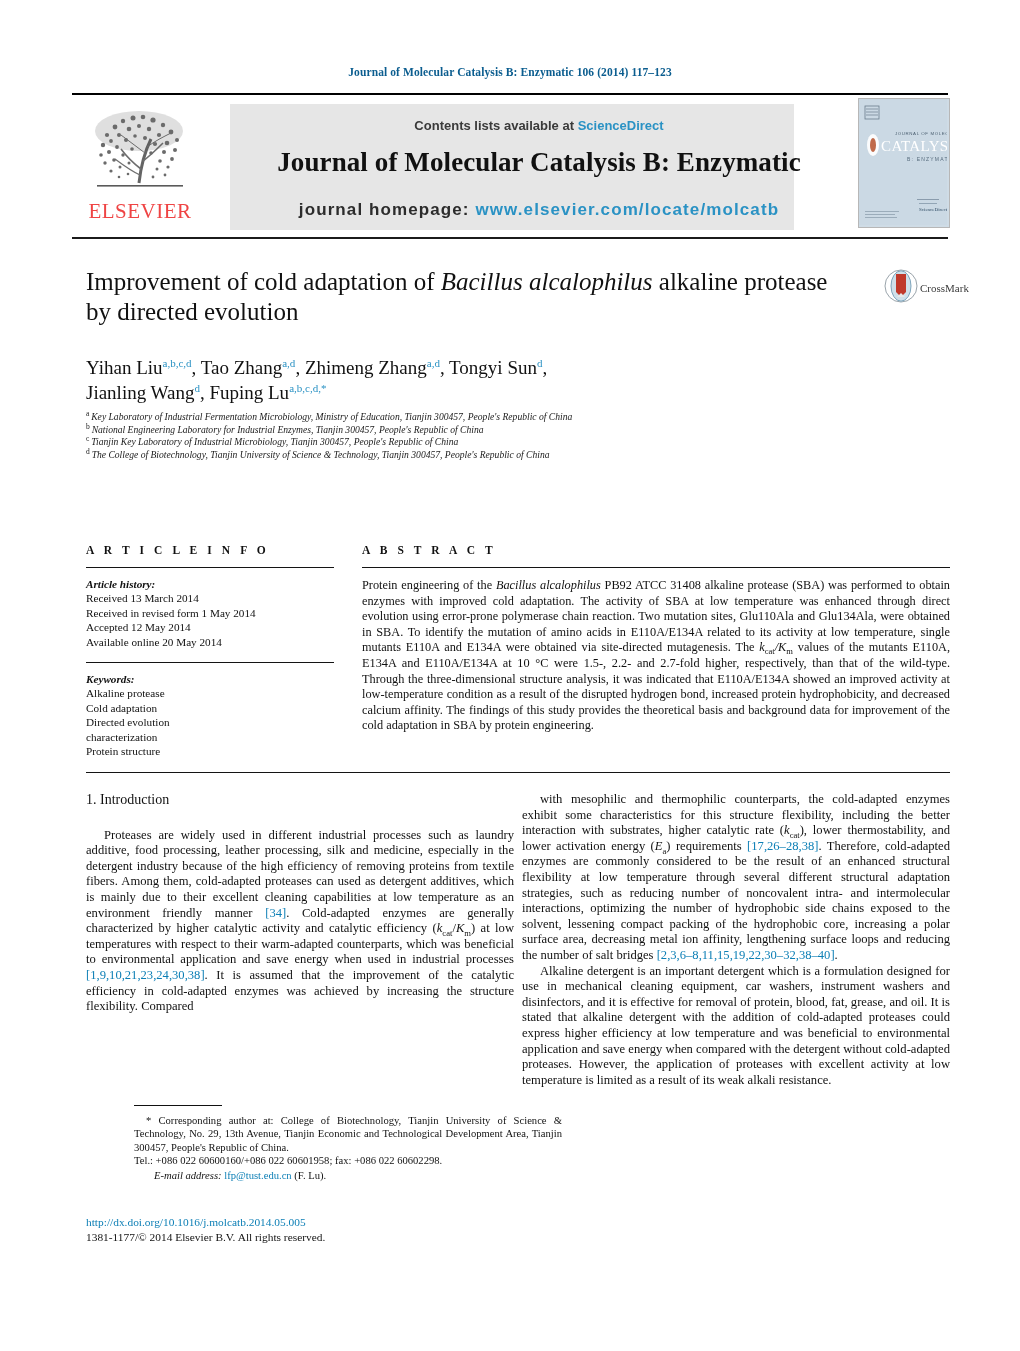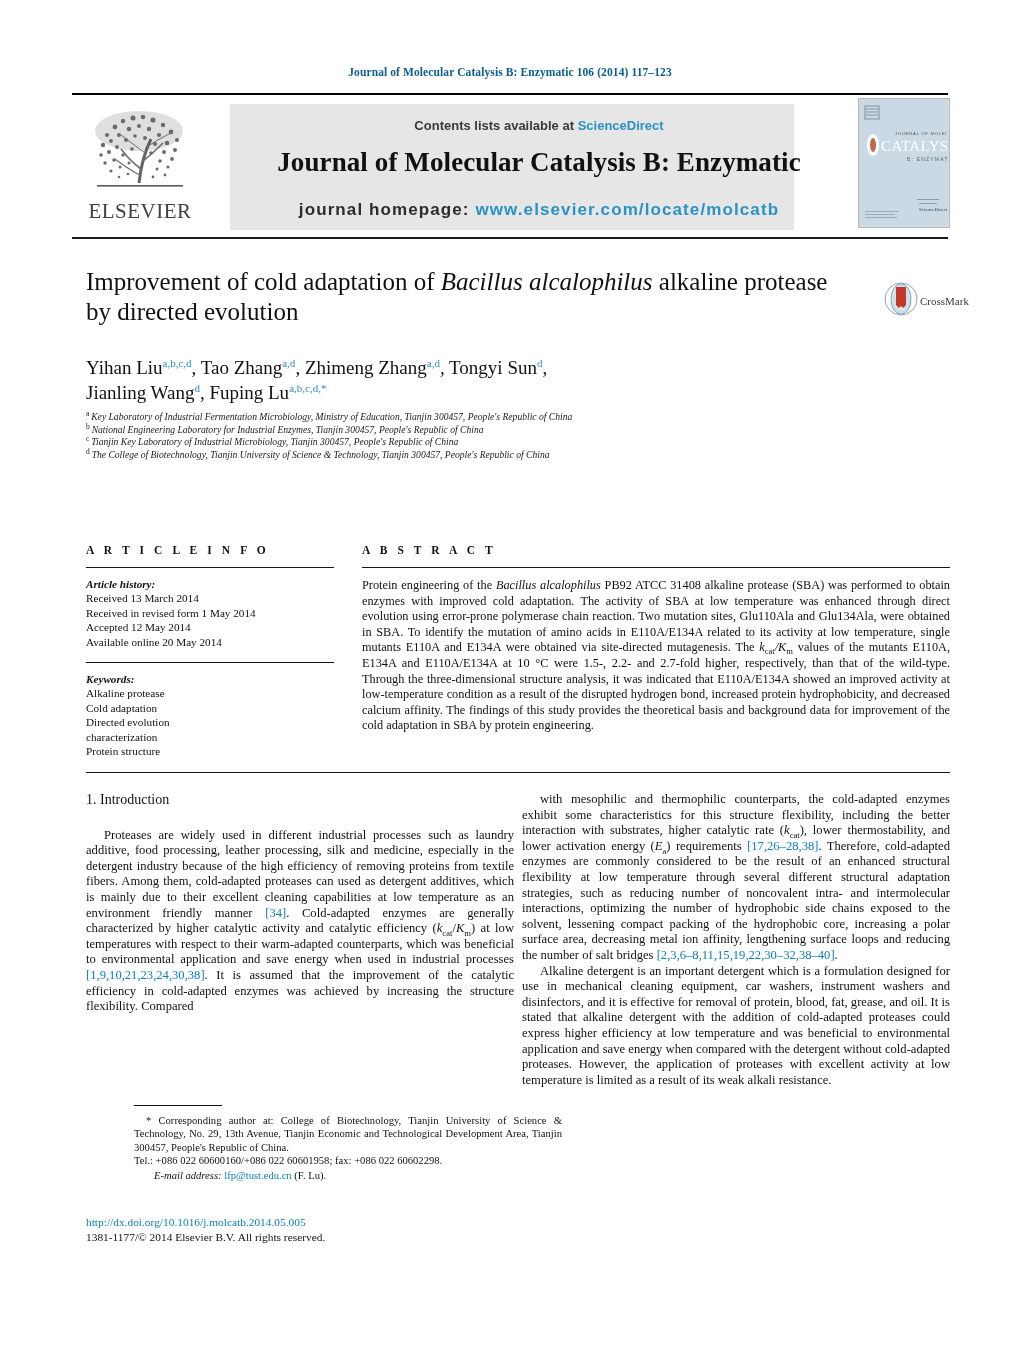--- a/index.html
+++ b/index.html
@@ -61,21 +61,21 @@
     position: absolute;
     left: 4px;
     top: 12px;
     width: 128px;
     height: 124px;
     text-align: center;
   }
   .tree-svg { display:block; margin: 0 auto; }
   .elsevier-word {
     font-family: "Liberation Serif", serif;
-    color: #404040;
+    color: #ef4444;
     font-size: 21px;
     letter-spacing: 0.5px;
     font-weight: 400;
     line-height: 22px;
     margin-top: 1px;
   }
   .journal-band {
     position: absolute;
     left: 158px;
     top: 11px;
@@ -143,21 +143,21 @@
     line-height: 30px;
     font-weight: 400;
     color: #111;
     margin: 0;
   }
   .paper-title i { font-style: italic; }
 
   .crossmark {
     position: absolute;
     left: 884px;
-    top: 282px;
+    top: 269px;
     width: 78px;
     height: 44px;
   }
   .crossmark-label {
     position: absolute;
     left: 36px;
     top: 13px;
     font-family: "Liberation Serif", serif;
     font-size: 11px;
     color: #3b3b3b;

